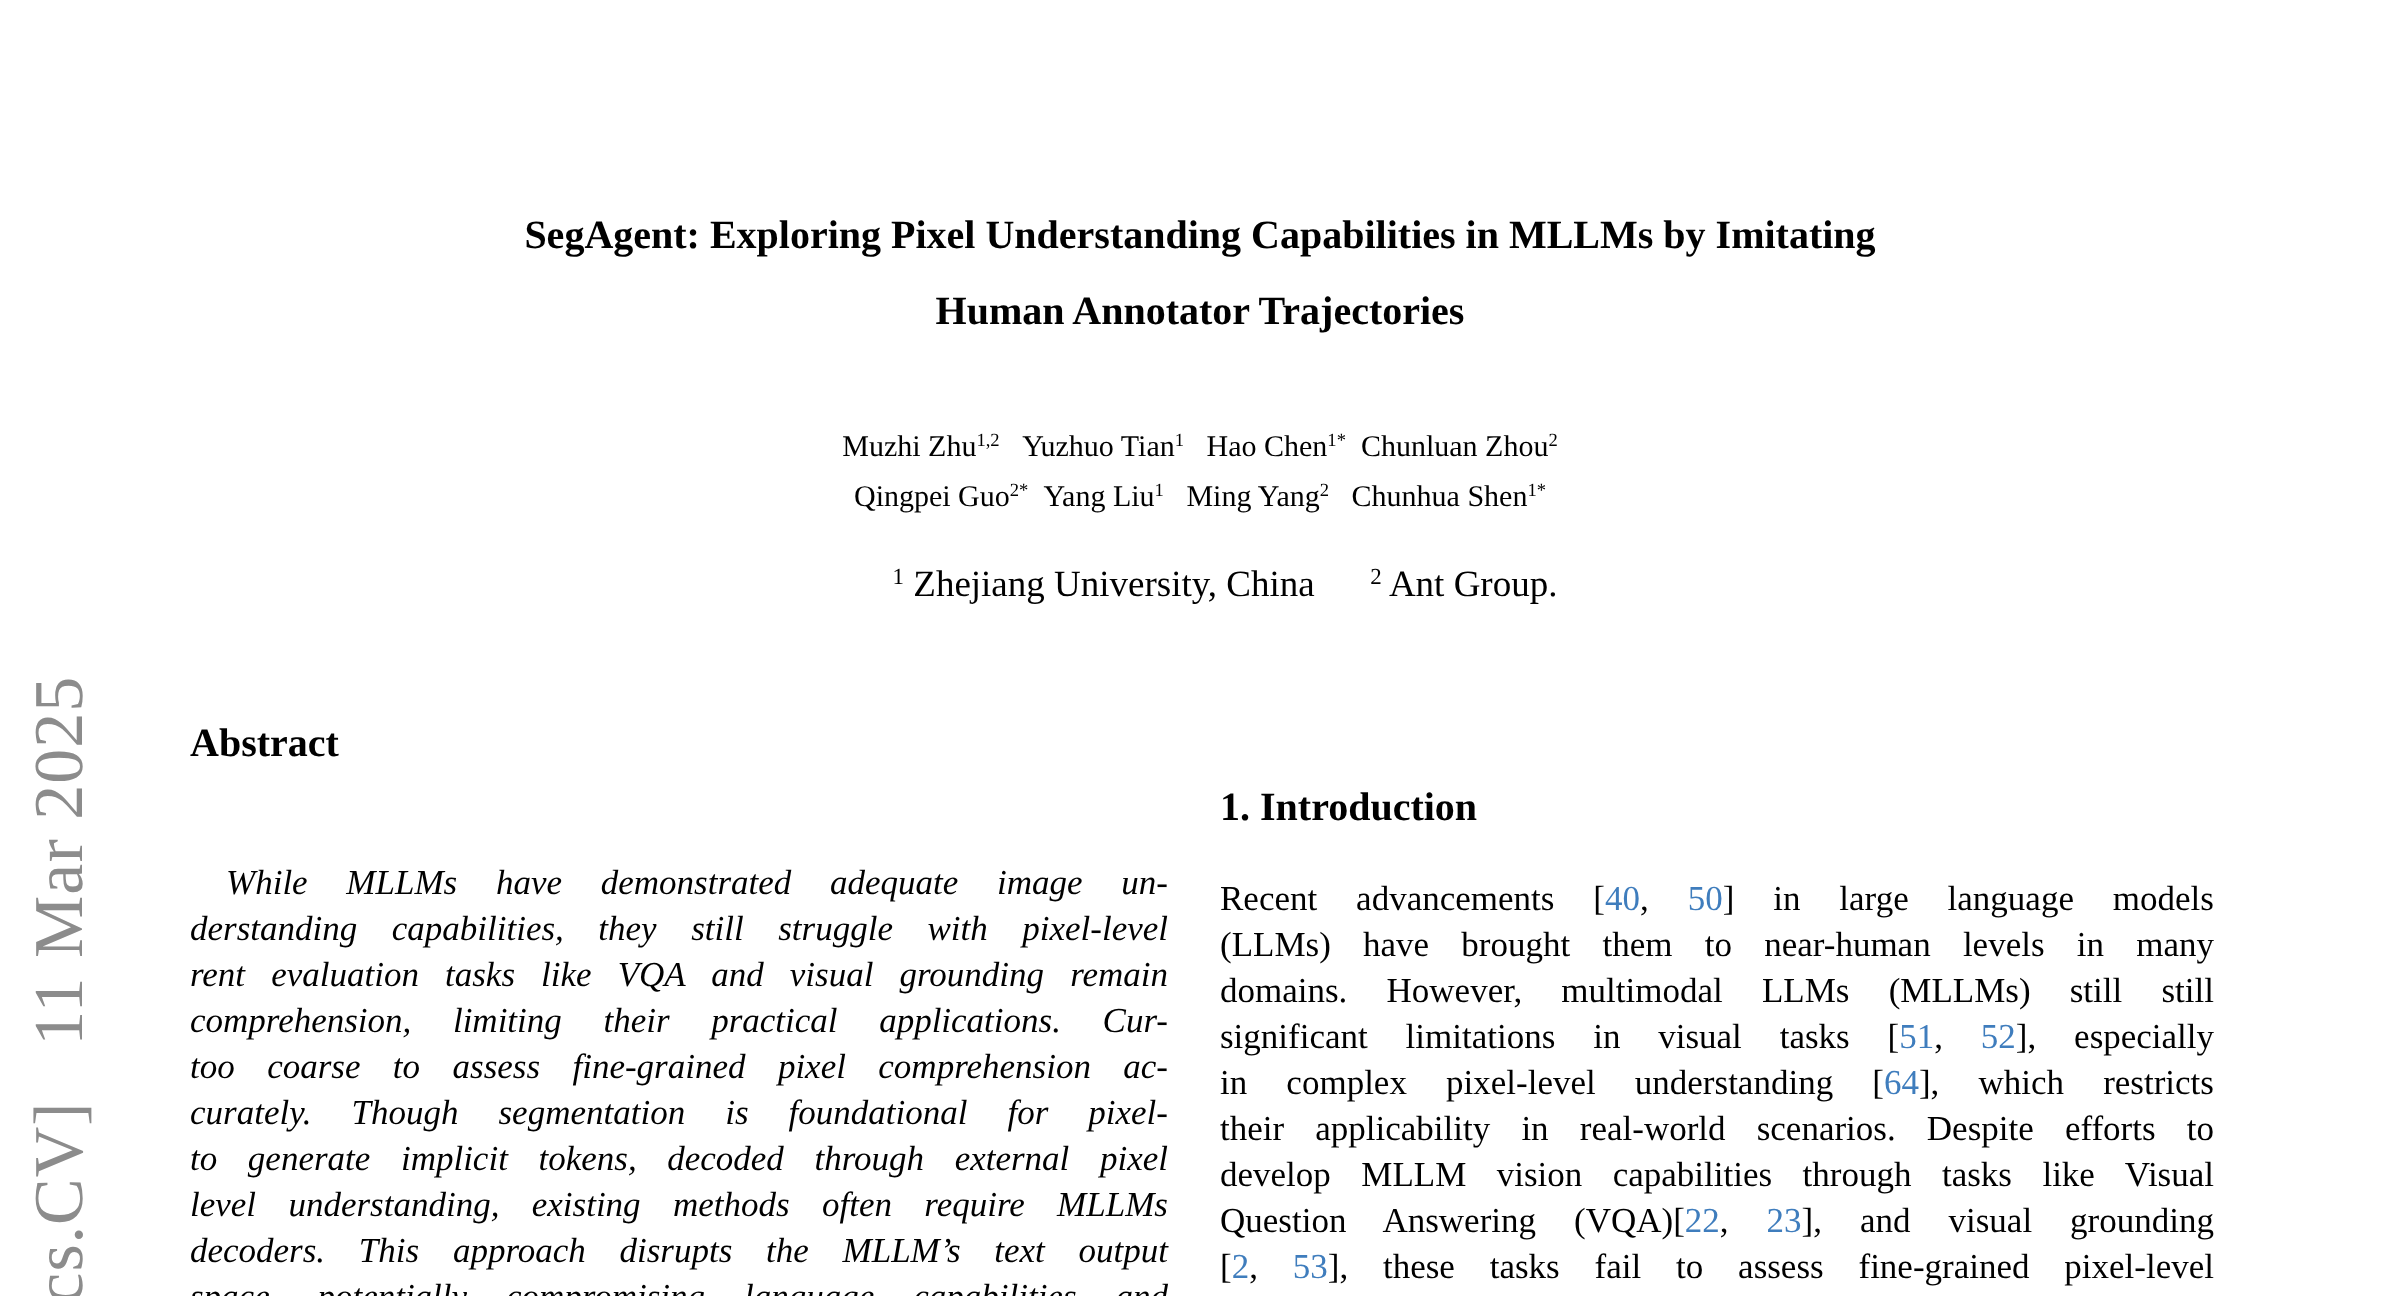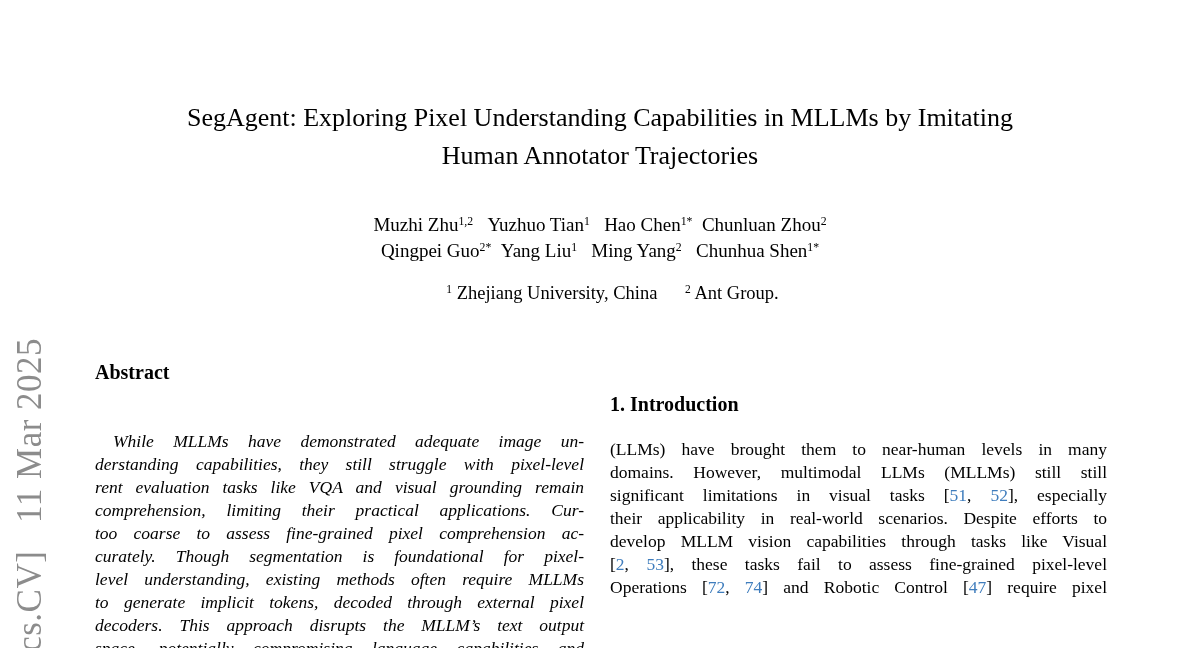--- a/index.html
+++ b/index.html
@@ -9,25 +9,25 @@
     margin:0 auto;
   }
   .watermark {
     position:absolute; left:10px; top:664px;
     transform:rotate(-90deg); transform-origin:0 0;
     font-size:35px; line-height:40px; color:var(--watermark,#8c8c8c);
     white-space:nowrap; letter-spacing:0.5px;
   }
   .title {
     position:absolute; top:99px; left:40px; right:40px;
-    text-align:center; font-weight:normal; font-size:26px; line-height:38px;
+    text-align:center; font-weight:bold; font-size:20px; line-height:38px;
   }
   .authors {
     position:absolute; top:213px; left:0; right:0;
-    text-align:center; font-size:19px; line-height:27px;
+    text-align:center; font-size:15px; line-height:27px;
   }
   .affil {
     position:absolute; top:282px; left:0; right:0;
     text-align:center; font-size:18.5px; line-height:22px;padding-left:25px;
   }
   .col { position:absolute; top:360px; }
   .col.left  { left:95px;  width:489px; }
   .col.right { left:610px; width:497px; }
   .h-center { font-weight:bold; font-size:20px; line-height:24px; }
   .h-left   { text-align:left;   font-weight:bold; font-size:20px; line-height:24px;margin-top:32px; }
@@ -66,33 +66,36 @@
 
   <div class="col left">
     <div class="h-center">Abstract</div>
     <div class="body abstract just">
         <div class="tline indent"><span>While MLLMs have demonstrated adequate image un-</span></div>
         <div class="tline"><span>derstanding capabilities, they still struggle with pixel-level</span></div>
         <div class="tline"><span>rent evaluation tasks like VQA and visual grounding remain</span></div>
         <div class="tline"><span>comprehension, limiting their practical applications. Cur-</span></div>
         <div class="tline"><span>too coarse to assess fine-grained pixel comprehension ac-</span></div>
         <div class="tline"><span>curately. Though segmentation is foundational for pixel-</span></div>
+        <div class="tline"><span>to generate implicit tokens, decoded through external pixel</span></div>
         <div class="tline"><span>level understanding, existing methods often require MLLMs</span></div>
-        <div class="tline"><span>to generate implicit tokens, decoded through external pixel</span></div>
         <div class="tline"><span>decoders. This approach disrupts the MLLM’s text output</span></div>
         <div class="tline"><span>space, potentially compromising language capabilities and</span></div>
       </div>
   </div>
 
   <div class="col right">
     <div class="h-left">1. Introduction</div>
     <div class="body intro just">
+        <div class="tline"><span>Recent advancements [</span><span class="cite">40</span><span>, </span><span class="cite">50</span><span>] in large language models</span></div>
         <div class="tline"><span>(LLMs) have brought them to near-human levels in many</span></div>
         <div class="tline"><span>domains. However, multimodal LLMs (MLLMs) still still</span></div>
         <div class="tline"><span>significant limitations in visual tasks [</span><span class="cite">51</span><span>, </span><span class="cite">52</span><span>], especially</span></div>
+        <div class="tline"><span>in complex pixel-level understanding [</span><span class="cite">64</span><span>], which restricts</span></div>
         <div class="tline"><span>their applicability in real-world scenarios. Despite efforts to</span></div>
         <div class="tline"><span>develop MLLM vision capabilities through tasks like Visual</span></div>
+        <div class="tline"><span>Question Answering (VQA)[</span><span class="cite">22</span><span>, </span><span class="cite">23</span><span>], and visual grounding</span></div>
         <div class="tline"><span>[</span><span class="cite">2</span><span>, </span><span class="cite">53</span><span>], these tasks fail to assess fine-grained pixel-level</span></div>
         <div class="tline"><span>Operations [</span><span class="cite">72</span><span>, </span><span class="cite">74</span><span>] and Robotic Control [</span><span class="cite">47</span><span>] require pixel</span></div>
       </div>
   </div>
 
 </div>
 
 </body></html>

